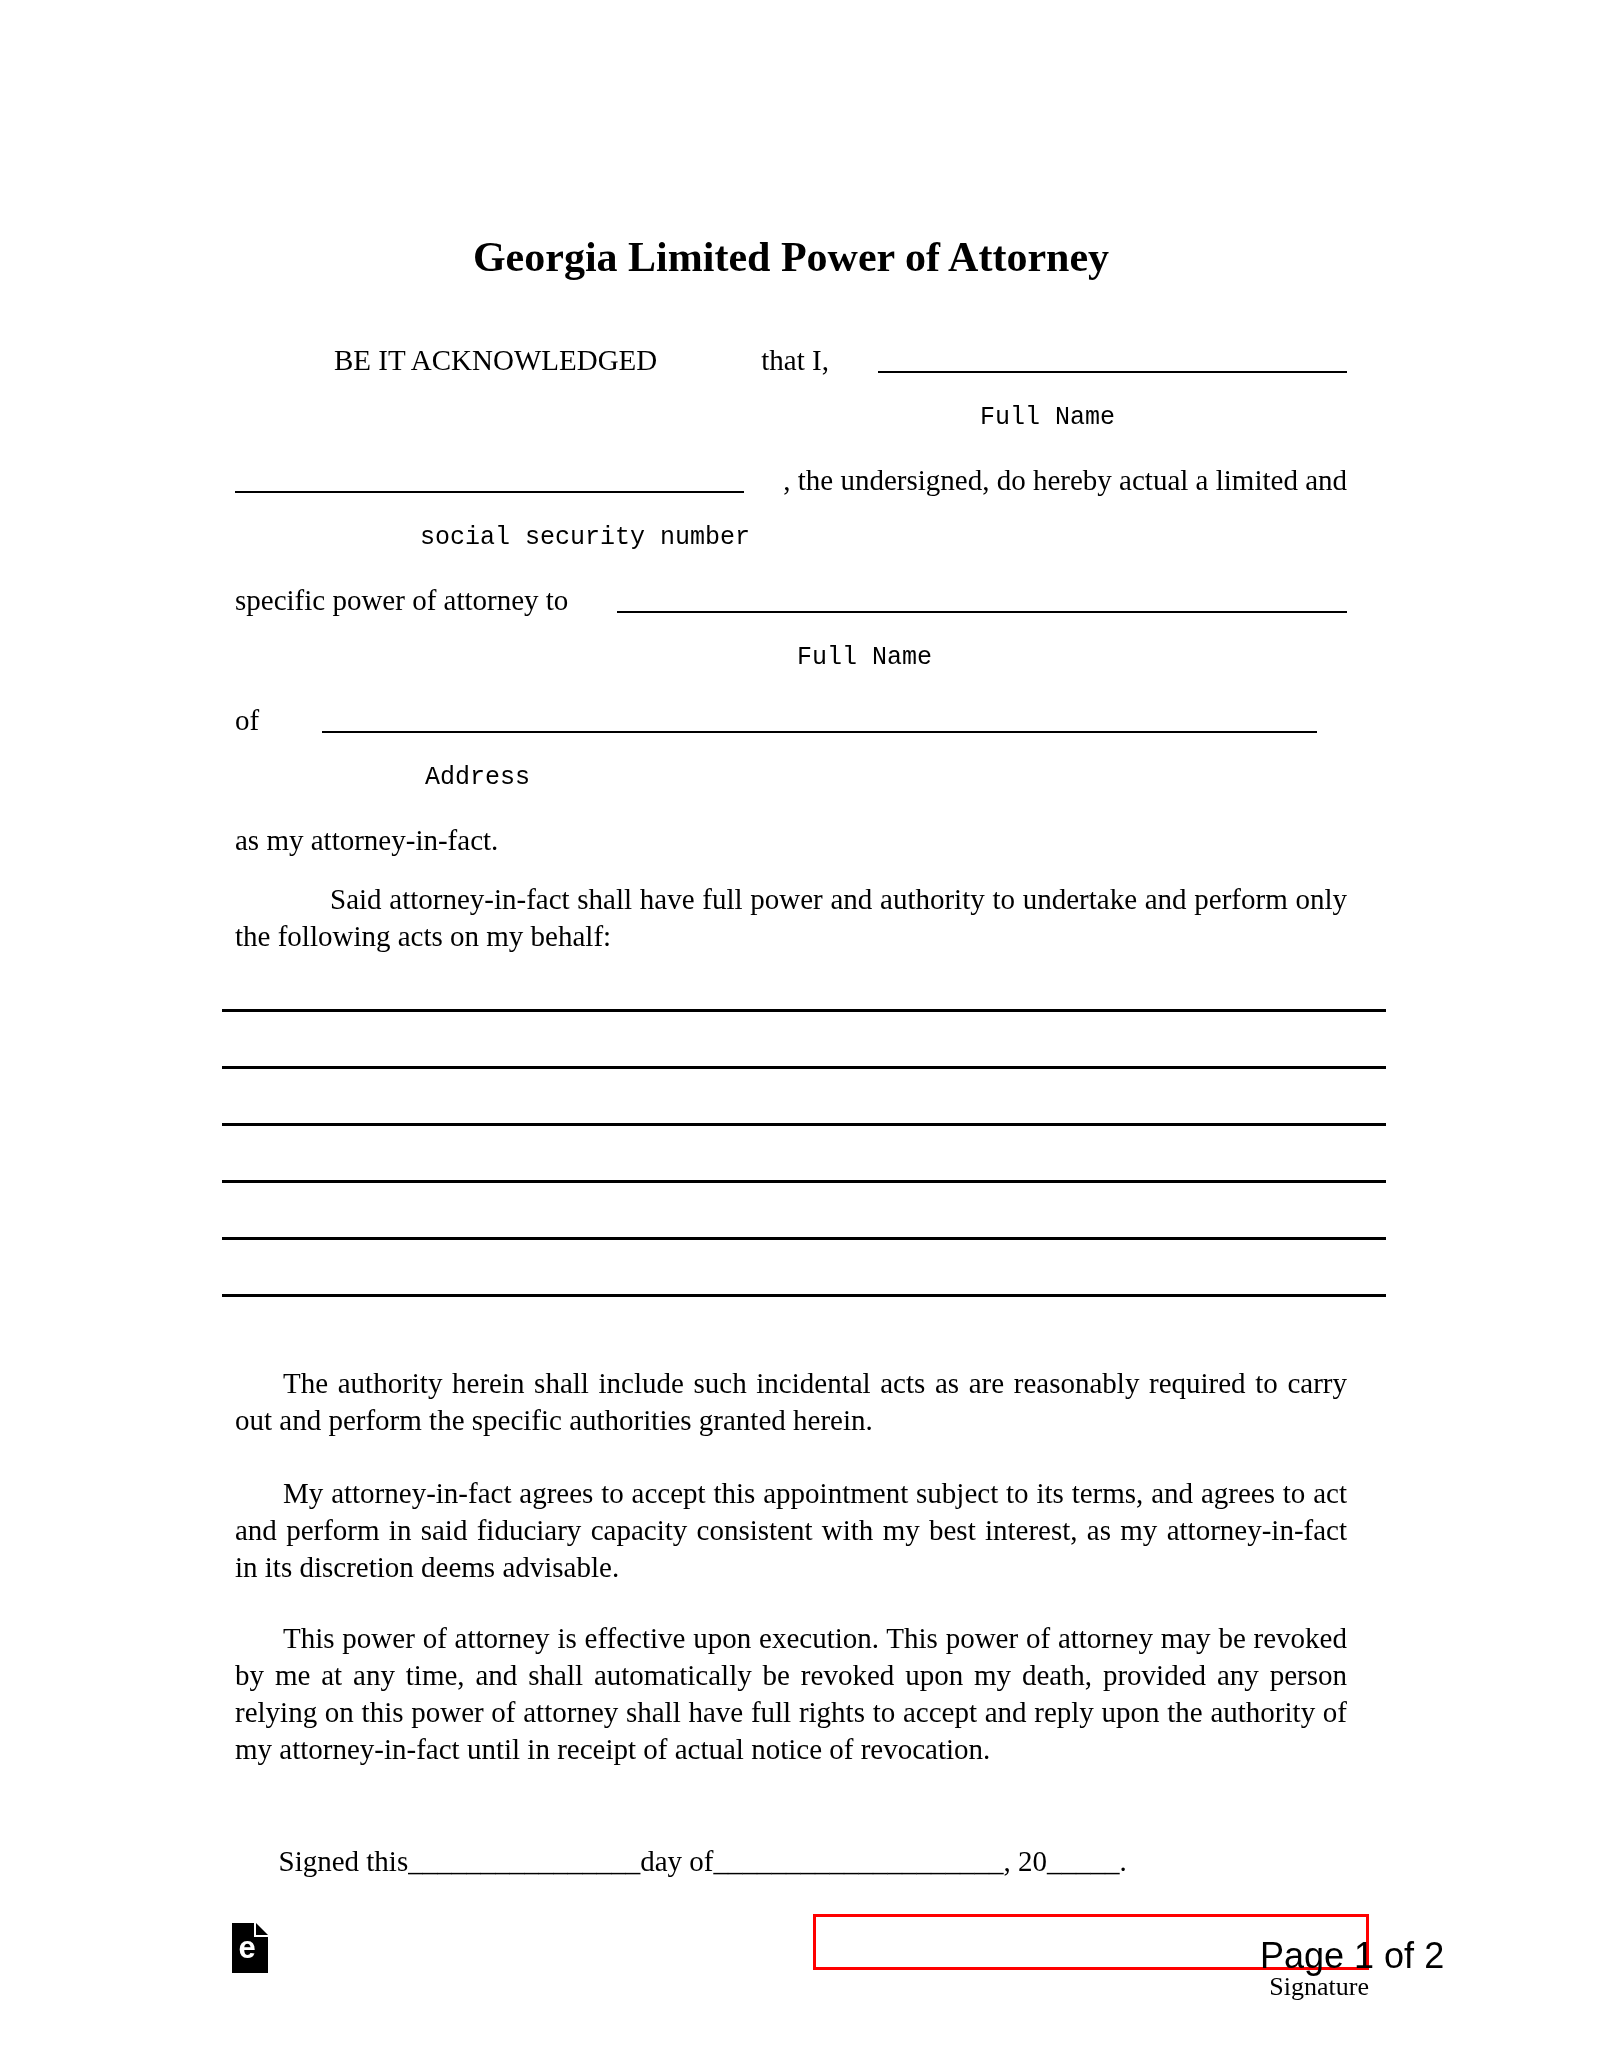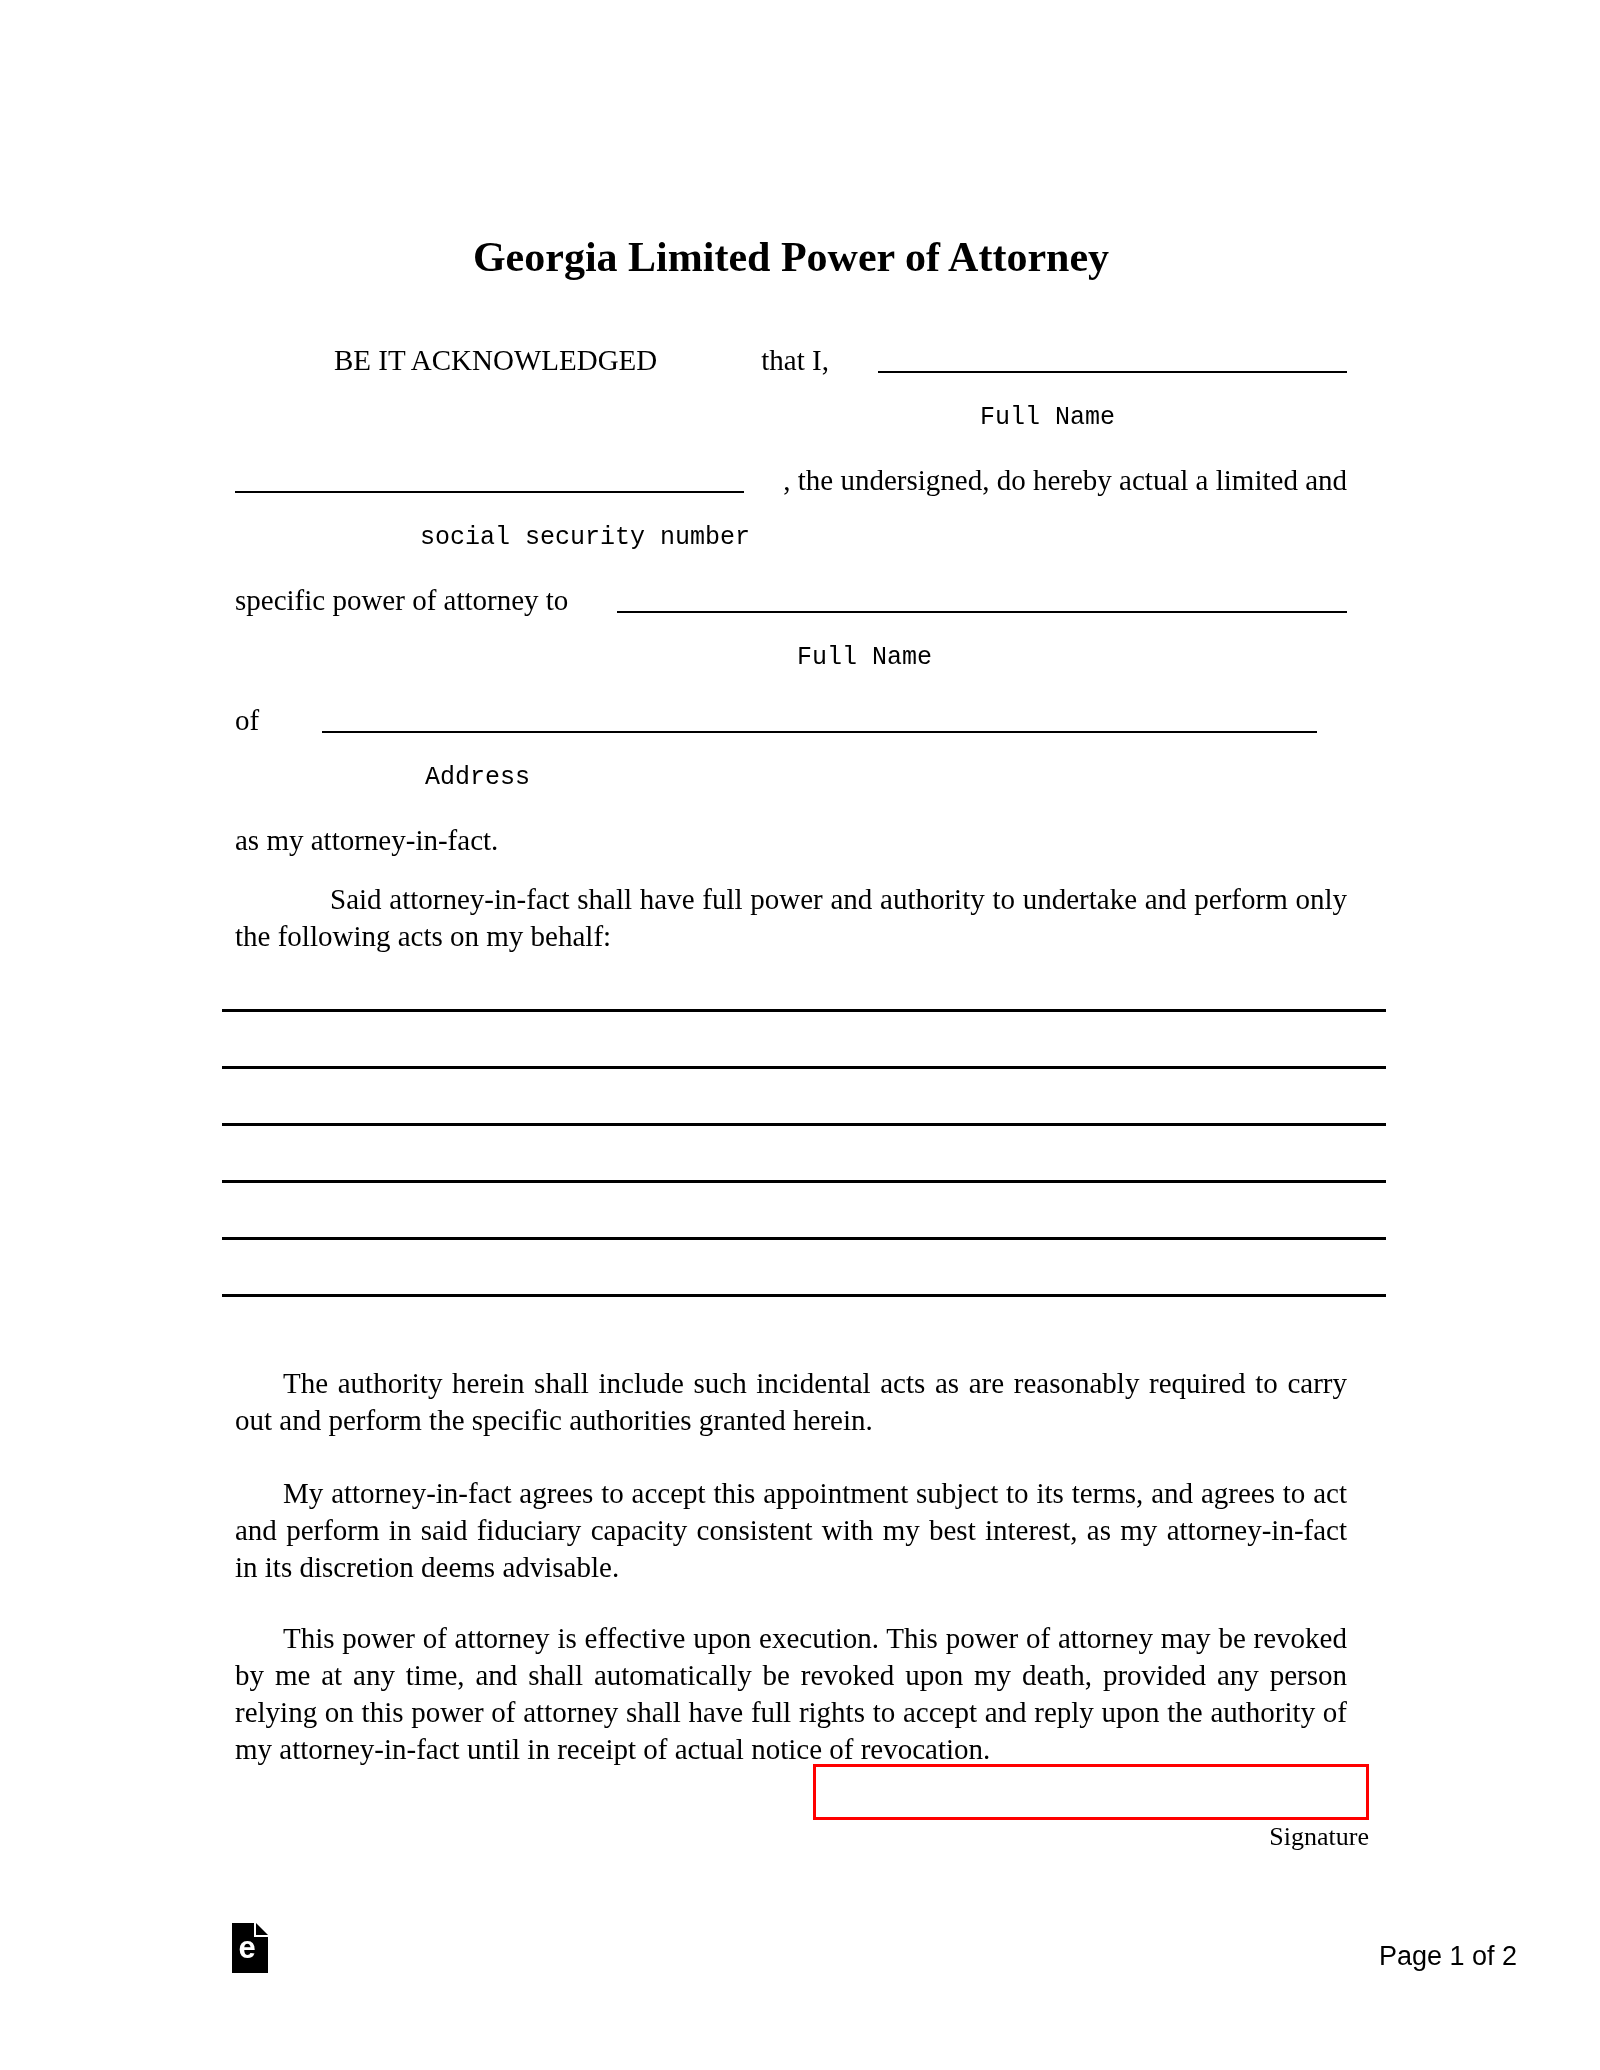--- a/index.html
+++ b/index.html
@@ -55,23 +55,23 @@
 
   .footer-logo { position:absolute; left:232px; top:1923px; width:36px; height:50px; }
   .footer-logo .glyph {
     position:absolute; left:0; top:7px; width:30px;
     text-align:center;
     color:#fff; font-weight:bold;
     font-family:"Liberation Sans", sans-serif;
     font-size:31px; line-height:36px;
   }
   .page-indicator {
-    position:absolute; left:1379px; top:1941px;
+    position:absolute; left:1260px; top:1941px;
     font-family:"Liberation Sans", sans-serif;
-    font-size:27px; line-height:30px;
+    font-size:36px; line-height:30px;
     color:#000;
   }
 </style>
 </head>
 <body>
 
 <div class="page">
   <div class="content">
 
     <div class="doc-title">Georgia Limited Power of Attorney</div>
@@ -122,20 +122,23 @@
       <div class="rule"></div>
       <div class="rule"></div>
       <div class="rule"></div>
       <div class="rule"></div>
     </div>
 
     <p class="para p-auth">The authority herein shall include such incidental acts as are reasonably required to carry out and perform the specific authorities granted herein.</p>
     <p class="para p-accept">My attorney-in-fact agrees to accept this appointment subject to its terms, and agrees to act and perform in said fiduciary capacity consistent with my best interest, as my attorney-in-fact in its discretion deems advisable.</p>
     <p class="para p-effect">This power of attorney is effective upon execution. This power of attorney may be revoked by me at any time, and shall automatically be revoked upon my death, provided any person relying on this power of attorney shall have full rights to accept and reply upon the authority of my attorney-in-fact until in receipt of actual notice of revocation.</p>
 
+    <div class="signed-row">
+      <span>Signed this</span><span>________________</span><span>day of</span><span>____________________</span><span>, 20_____.</span>
+    </div>
 
     <div class="sig-box"></div>
     <div class="sig-label">Signature</div>
 
   </div>
 
   <div class="footer-logo">
     <svg width="36" height="50" viewBox="0 0 36 50">
       <path d="M0 0 H22 V14 H36 V50 H0 Z" fill="#000000"></path>
       <path d="M24 0 L36 12 L24 12 Z" fill="#000000"></path>

